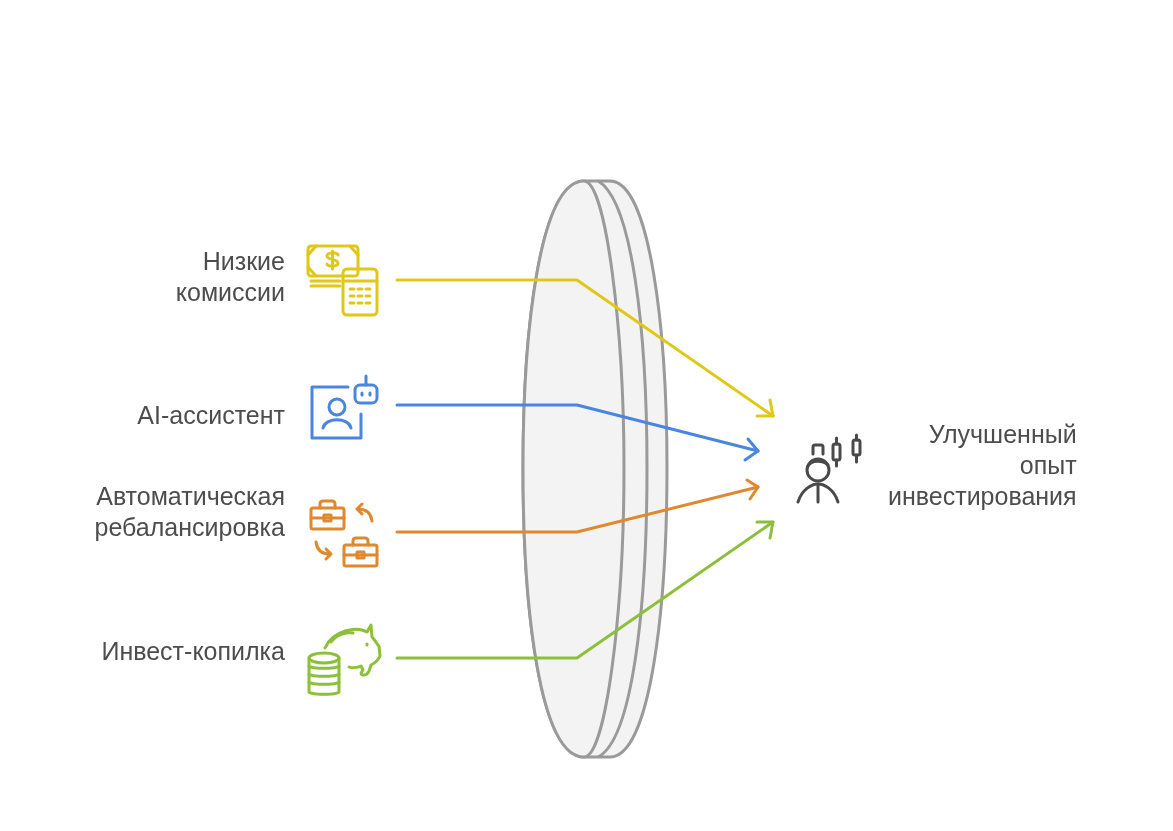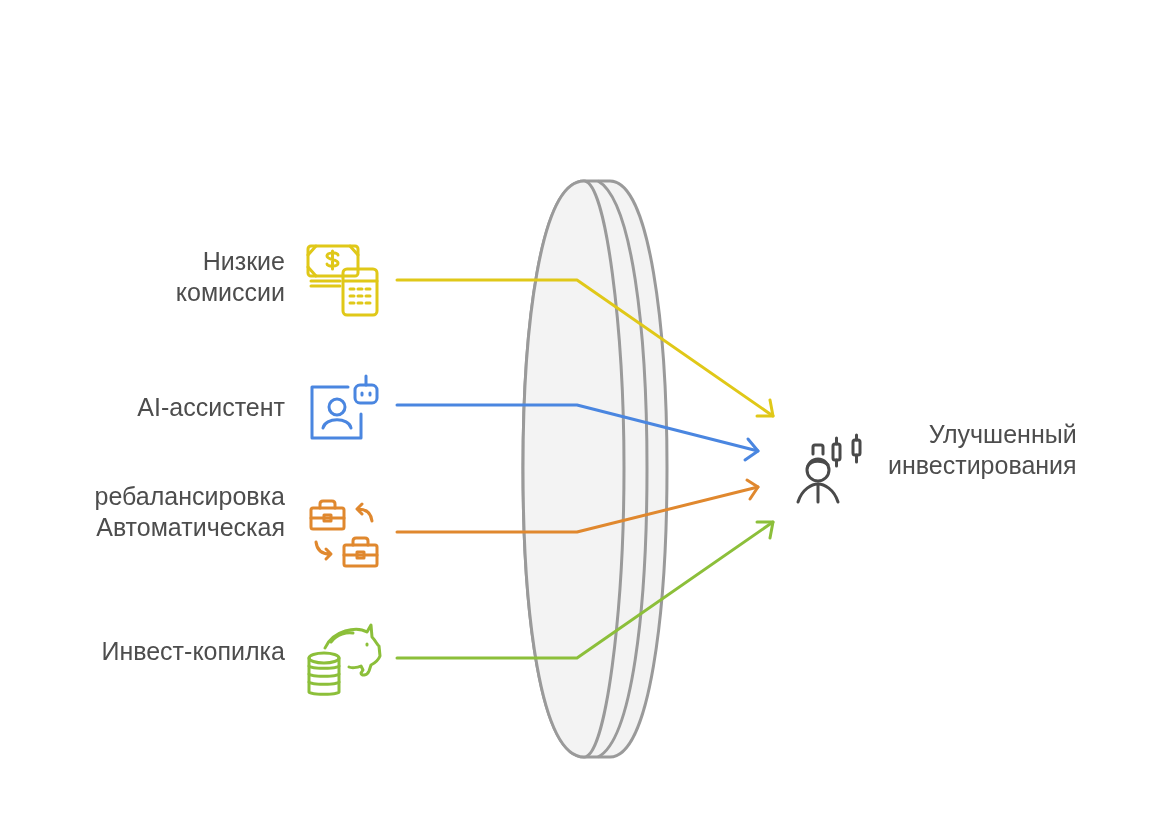--- a/index.html
+++ b/index.html
@@ -47,35 +47,35 @@
   <svg class="icon" style="left:305px;top:243px" width="76" height="76" viewBox="0 0 76 76" fill="none" stroke="#e0c818" stroke-width="3" stroke-linecap="round" stroke-linejoin="round">
     <rect x="3" y="3" width="50" height="30" rx="3"></rect>
     <path d="M3,12 L11,3 M45,3 L53,12 M3,24 L11,33"></path>
     <path d="M33,12 C33,9 22,9 22,13 C22,17 33,16 33,20 C33,24 22,24 22,21 M27.5,8 L27.5,26"></path>
     <path d="M6,38 H35 M6,43 H35"></path>
     <rect x="38" y="26" width="34" height="46" rx="4"></rect>
     <path d="M38,38 H72"></path>
     <path d="M45,46 h4 M53,46 h4 M61,46 h4 M45,53 h4 M53,53 h4 M61,53 h4 M45,60 h4 M53,60 h4 M61,60 h4"></path>
   </svg>
 
-  <div class="label left" style="top:392px">
+  <div class="label left" style="top:400px">
     <span>AI-ассистент</span>
   </div>
   <svg class="icon" style="left:308px;top:372px" width="72" height="70" viewBox="0 0 72 70" fill="none" stroke="#4a86e0" stroke-width="3" stroke-linecap="round" stroke-linejoin="round">
     <path d="M40,15 H4 V66 H53 V42"></path>
     <circle cx="29" cy="35" r="8"></circle>
     <path d="M15,56 C17,45 41,45 43,56"></path>
     <rect x="47" y="13" width="22" height="18" rx="5"></rect>
     <path d="M58,13 V4"></path>
     <path d="M54,21 v2 M62,21 v2"></path>
   </svg>
 
   <div class="label left" style="top:481px">
+    <span>Автоматическая</span>
     <span>ребалансировка</span>
-    <span>Автоматическая</span>
   </div>
   <svg class="icon" style="left:308px;top:496px" width="74" height="74" viewBox="0 0 74 74" fill="none" stroke="#e0882e" stroke-width="3" stroke-linecap="round" stroke-linejoin="round">
     <rect x="3" y="12" width="33" height="21" rx="2"></rect>
     <path d="M12,12 V8 Q12,5 15,5 H24 Q27,5 27,8 V12"></path>
     <path d="M3,22 H36"></path>
     <rect x="16" y="19" width="7" height="6"></rect>
     <path d="M64,25 C63,16 57,13 50,13 M54,8 L49,13 L54,18"></path>
     <path d="M8,46 C9,55 15,58 22,58 M18,53 L23,58 L18,63"></path>
     <rect x="36" y="49" width="33" height="21" rx="2"></rect>
     <path d="M45,49 V45 Q45,42 48,42 H57 Q60,42 60,45 V49"></path>
@@ -101,16 +101,17 @@
     <path d="M16,34 C20,28 30,28 36,33"></path>
     <path d="M6,70 C10,57 20,52 26,52 C32,52 42,57 46,70"></path>
     <path d="M26,52 V70"></path>
     <rect x="41" y="12" width="7" height="16" rx="2"></rect>
     <path d="M44.5,6 V12 M44.5,28 V34"></path>
     <rect x="61" y="8" width="7" height="15" rx="2"></rect>
     <path d="M64.5,3 V8 M64.5,23 V30"></path>
   </svg>
   <div class="label right" style="top:419px">
     <span>Улучшенный</span>
+    <span>опыт</span>
     <span>инвестирования</span>
   </div>
 
 </div>
 
 </body></html>

